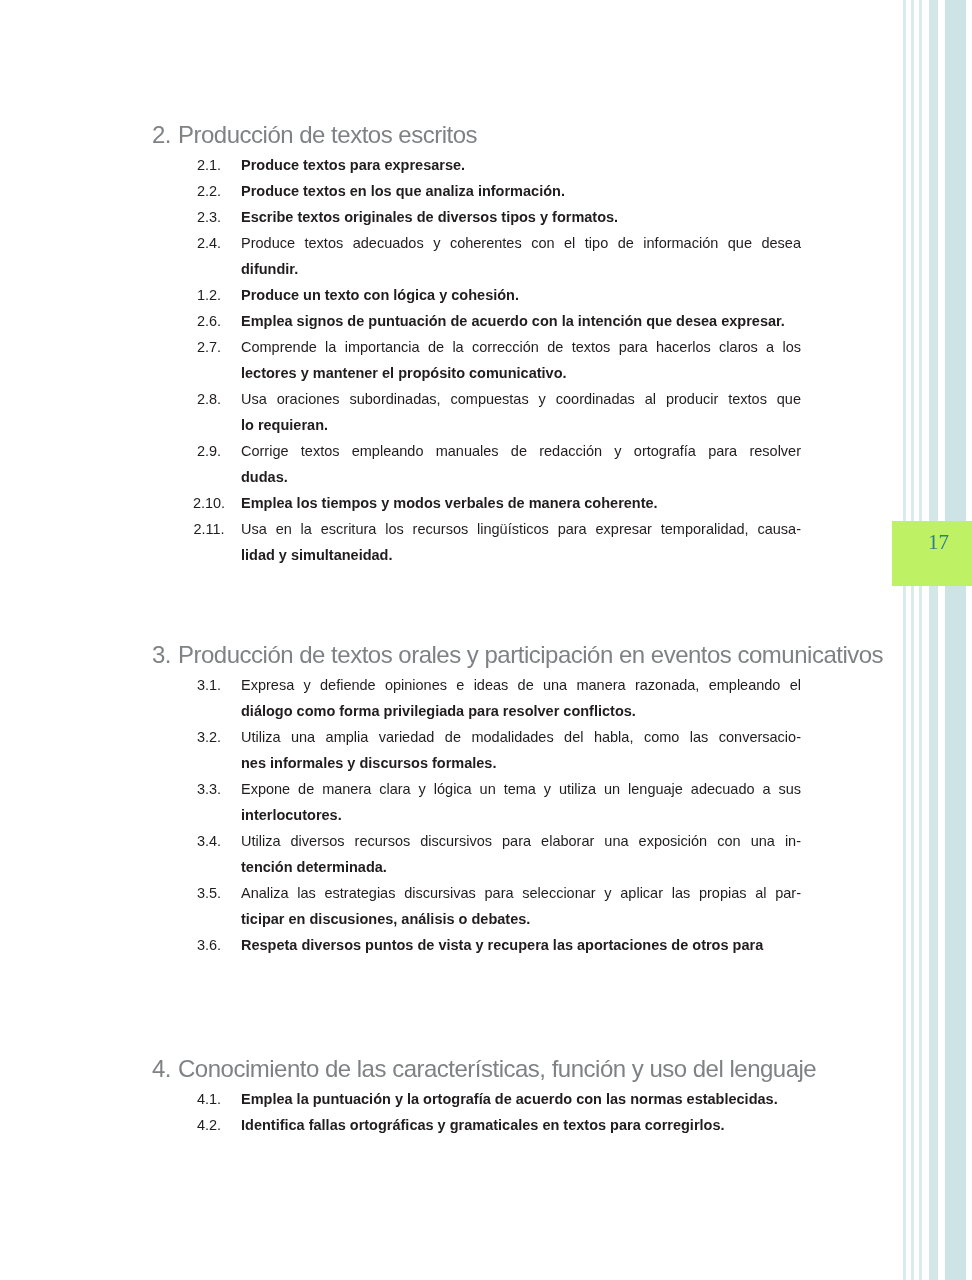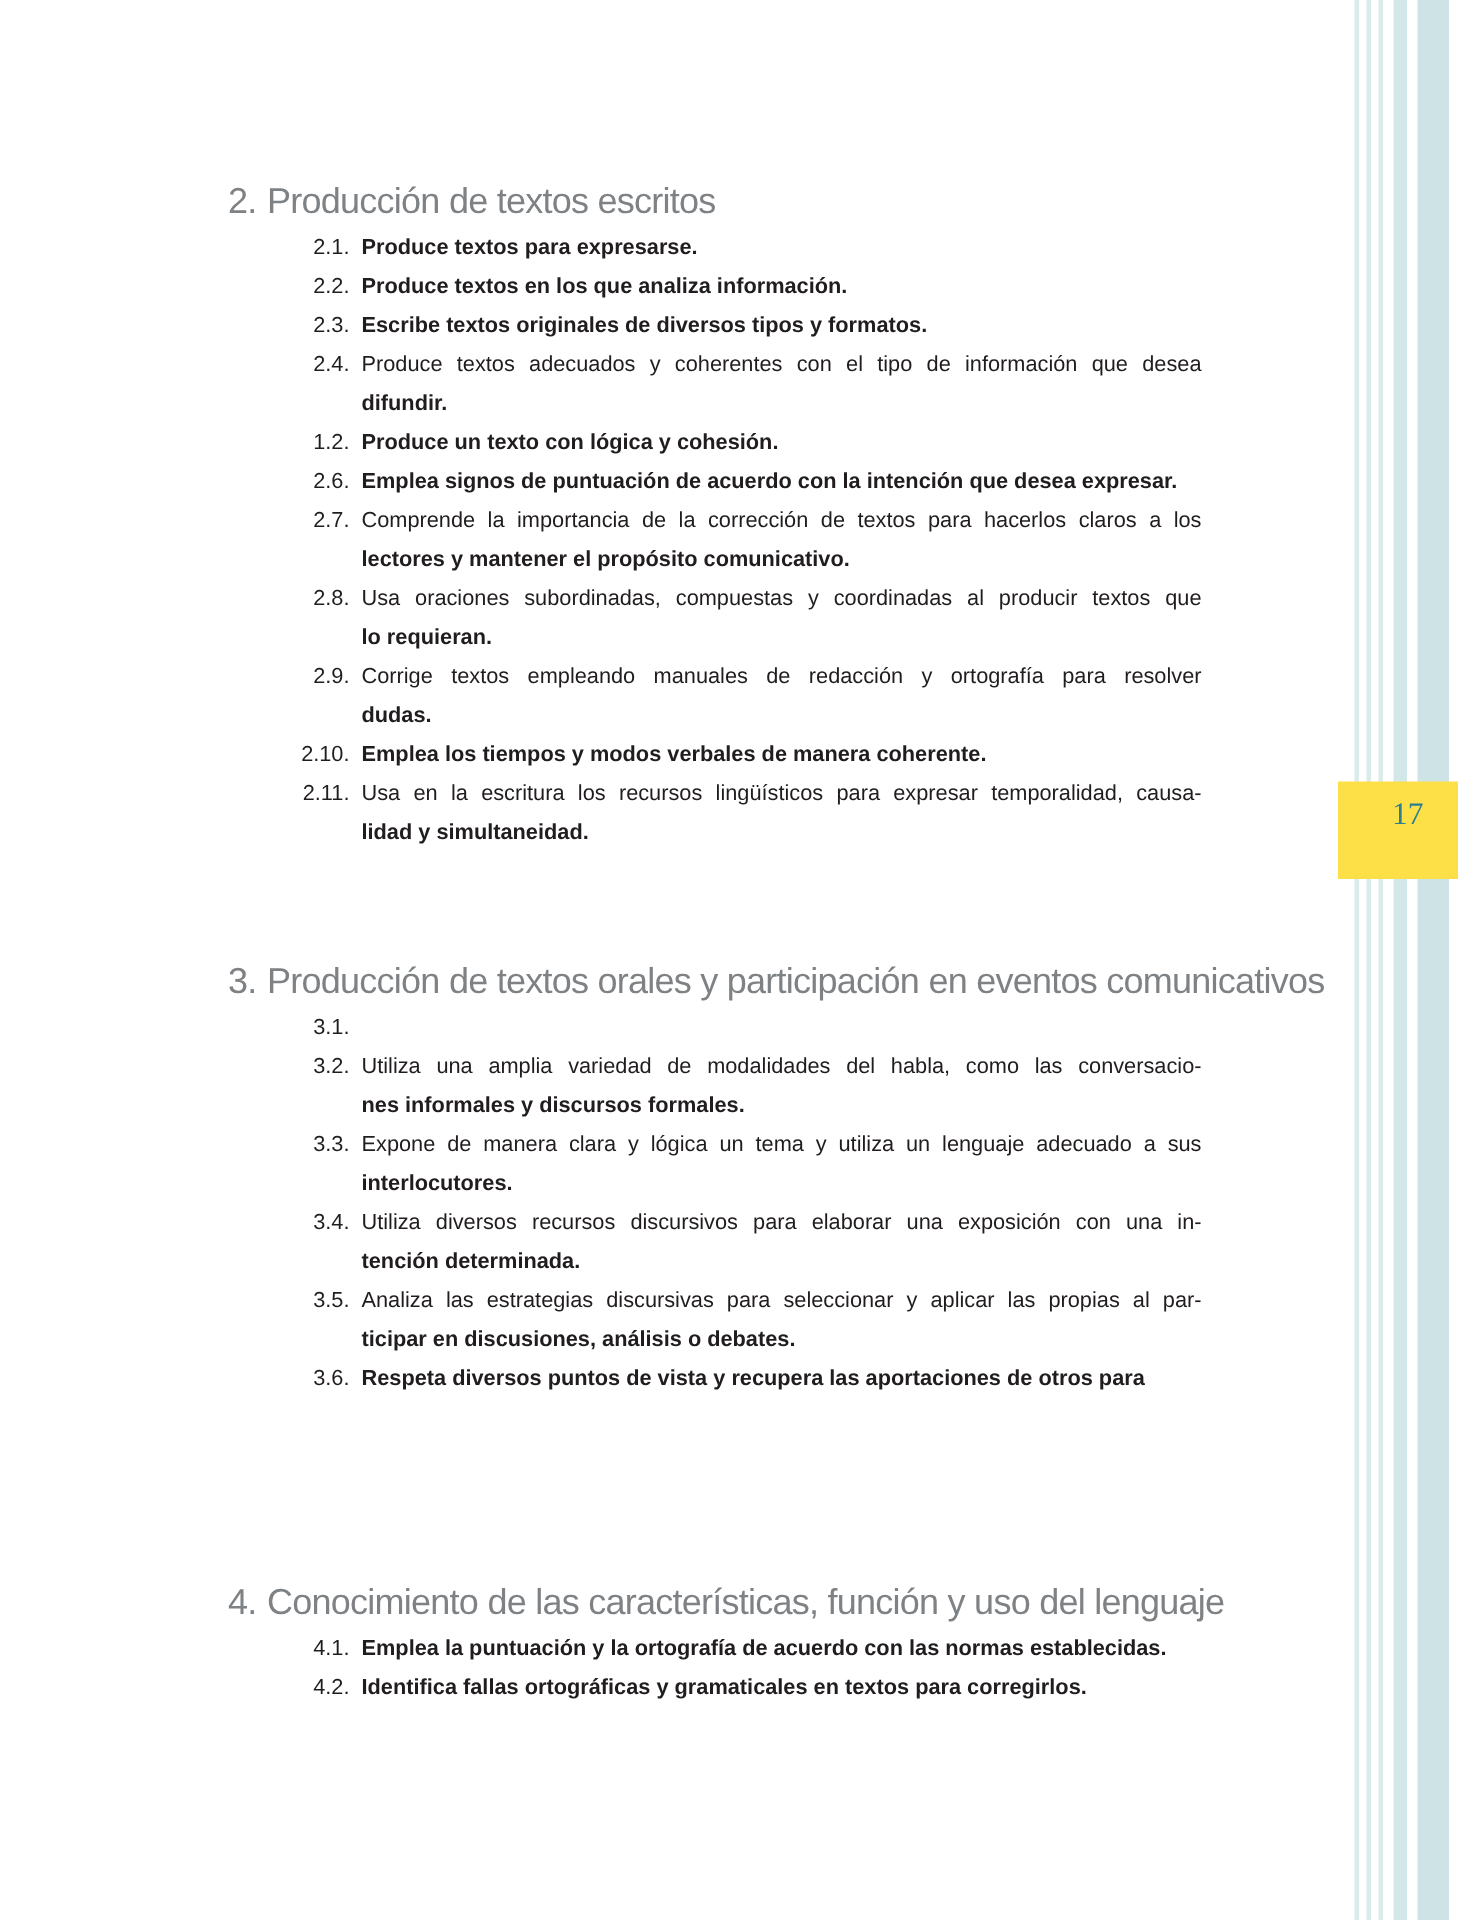--- a/index.html
+++ b/index.html
@@ -21,21 +21,21 @@
   }
   
   .stripe{position:absolute;top:0;bottom:0;}
   .st1{left:903px;width:3px;background:var(--stripe-thin);}
   .st2{left:911px;width:3px;background:var(--stripe-thin);}
   .st3{left:919px;width:3px;background:var(--stripe-thin);}
   .st4{left:929px;width:9px;background:var(--stripe-medium);}
   .st5{left:945px;width:21px;background:var(--stripe-wide);}
   
   .pagenum-box{
-    position:absolute;right:0;top:521px;width:80px;height:65px;background:#fde047;
+    position:absolute;right:0;top:521px;width:80px;height:65px;background:#bef264;
   }
   .pagenum{
     position:absolute;top:9px;right:23px;
     font-family:"Liberation Serif","DejaVu Serif",serif;
     font-size:21px;color:var(--page-number);
   }
   
   .section{position:absolute;left:152px;width:660px;}
   .sec-0{top:117px;}
   .sec-1{top:637px;}
@@ -43,21 +43,21 @@
   .sec-heading{
     color:var(--heading);
     font-size:24px;
     letter-spacing:-0.5px;
     line-height:35px;
     white-space:nowrap;
   }
   .sec-heading .sec-title{margin-left:7px;}
   .items{margin:0 0 0 33px;}
   .item{display:flex;color:var(--body);font-size:14.5px;line-height:26px;}
-  .item-num{width:48px;flex:0 0 48px;text-align:right;}
+  .item-num{width:48px;flex:0 0 48px;text-align:center;}
   .item-text{margin-left:8px;width:560px;flex:0 0 560px;}
   .bl{text-align:justify;text-align-last:justify;white-space:nowrap;}
   .bl:last-child{text-align-last:left;font-weight:bold;}
 </style>
 </head>
 <body>
 
 <div class="page">
 
   <div class="stripe st1"></div>
@@ -150,20 +150,24 @@
         </div>
   </div>
 
   <div class="section sec-1">
     <div class="sec-heading">
       <span class="sec-num">3.</span><span class="sec-title">Producción de textos orales y participación en eventos comunicativos</span>
     </div>
     <div class="items">
           <div class="item">
             <div class="item-num">3.1.</div>
+            <div class="item-text">
+              <div class="bl">Expresa y defiende opiniones e ideas de una manera razonada, empleando el</div>
+              <div class="bl">diálogo como forma privilegiada para resolver conflictos.</div>
+            </div>
           </div>
           <div class="item">
             <div class="item-num">3.2.</div>
             <div class="item-text">
               <div class="bl">Utiliza una amplia variedad de modalidades del habla, como las conversacio-</div>
               <div class="bl">nes informales y discursos formales.</div>
             </div>
           </div>
           <div class="item">
             <div class="item-num">3.3.</div>

